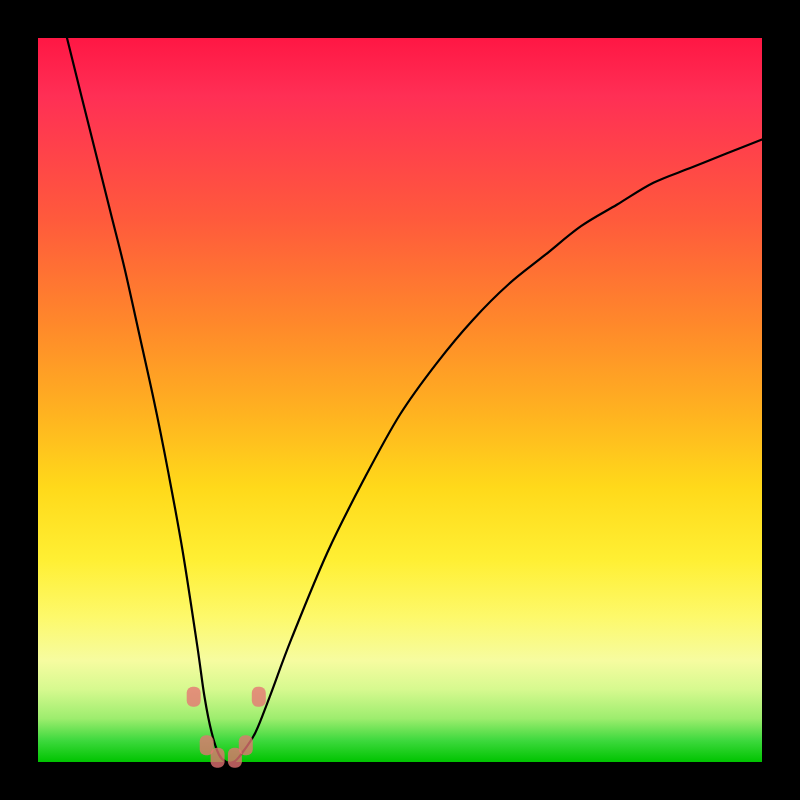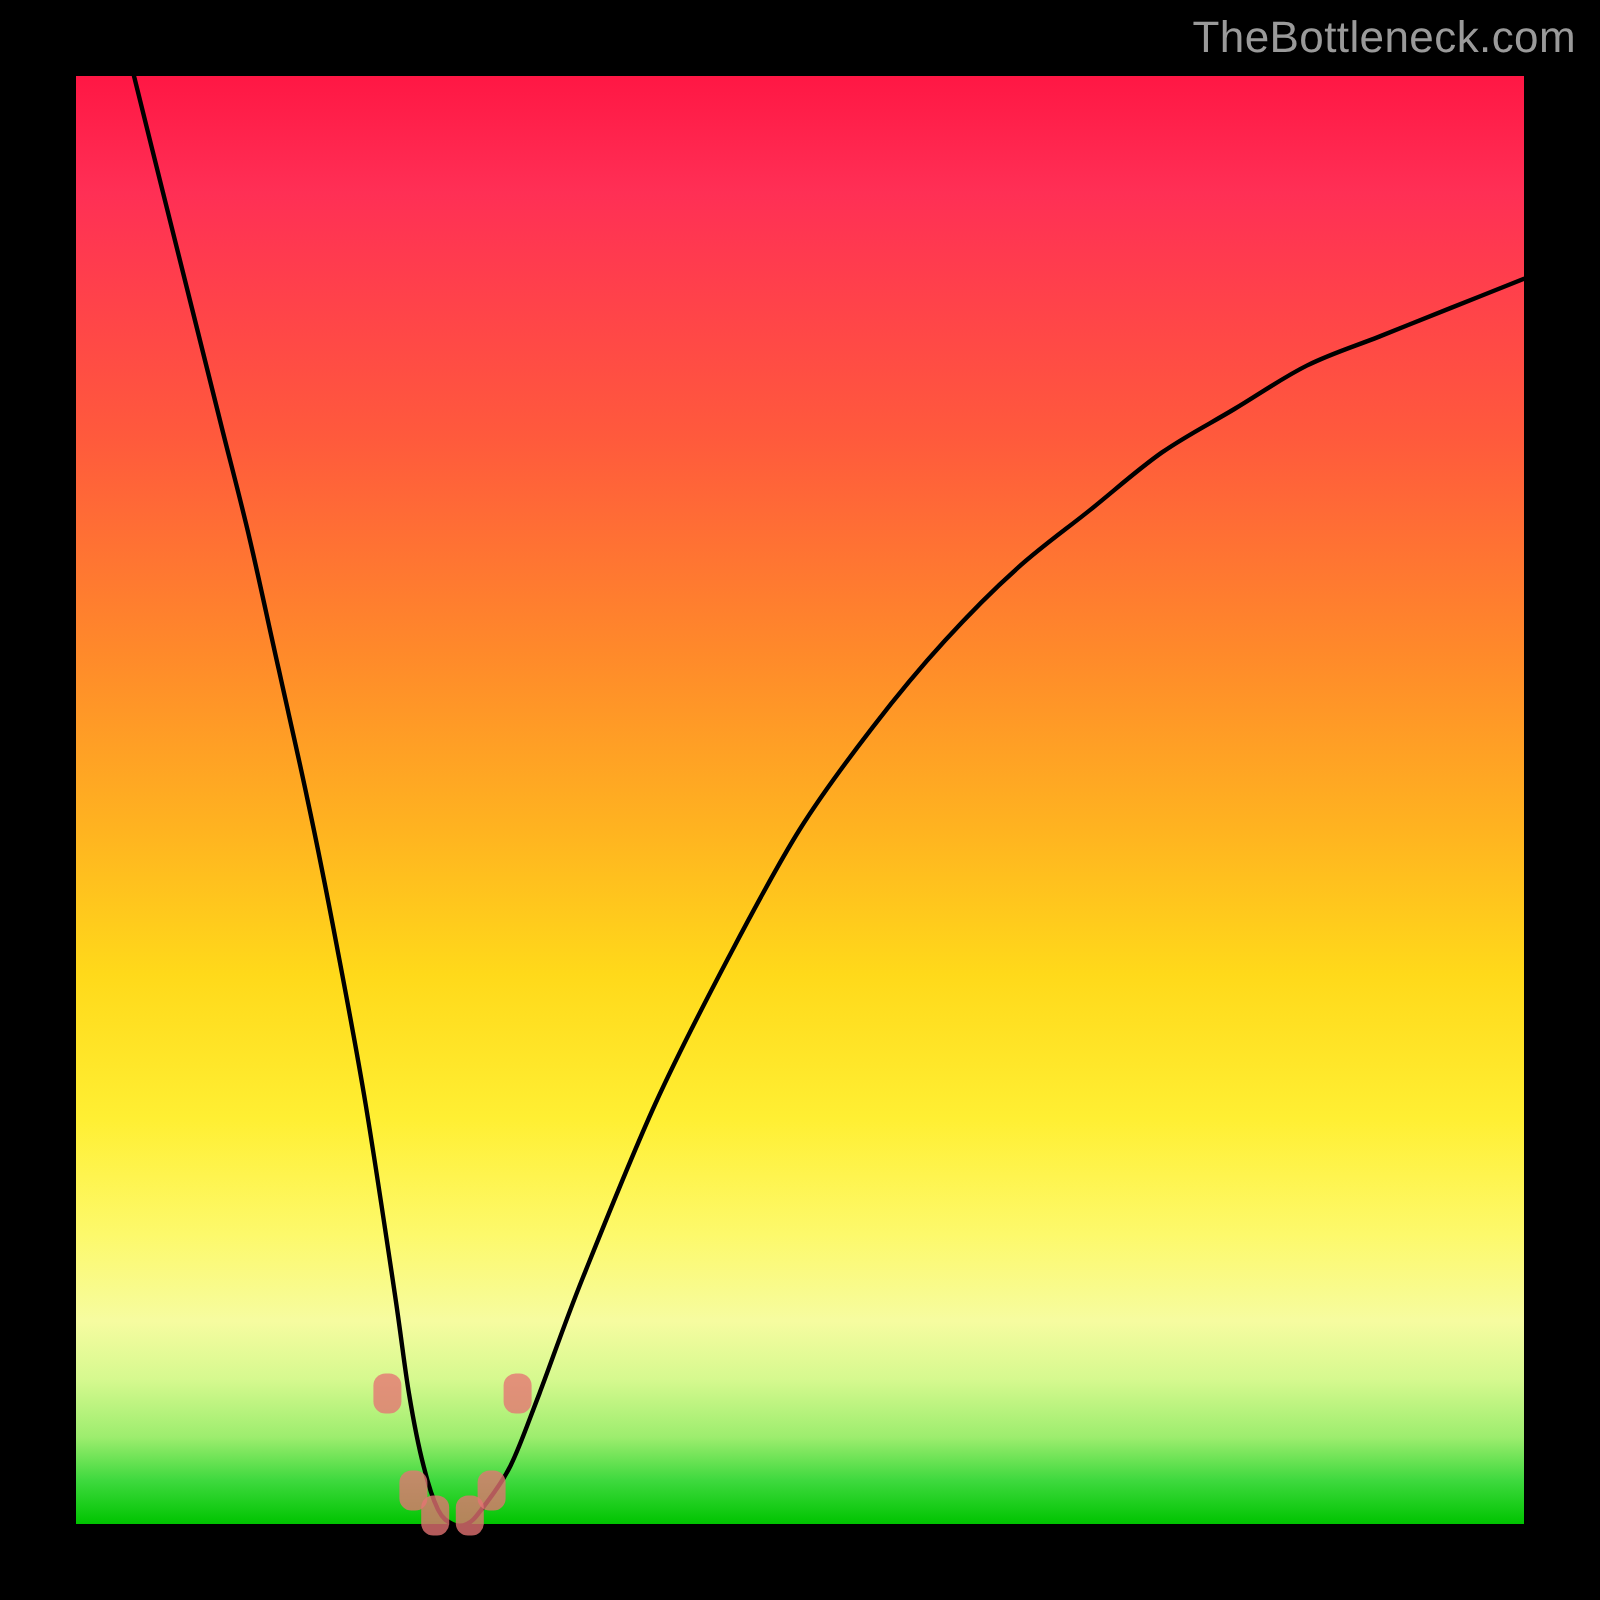--- a/index.html
+++ b/index.html
@@ -84,14 +84,13 @@
       <g>
           <rect x="148.7" y="648.8" width="14" height="20" rx="6" class="marker"></rect>
           <rect x="161.7" y="697.3" width="14" height="20" rx="6" class="marker"></rect>
           <rect x="172.6" y="709.7" width="14" height="20" rx="6" class="marker"></rect>
           <rect x="189.9" y="709.7" width="14" height="20" rx="6" class="marker"></rect>
           <rect x="200.8" y="697.3" width="14" height="20" rx="6" class="marker"></rect>
           <rect x="213.8" y="648.8" width="14" height="20" rx="6" class="marker"></rect>
         </g>
     </svg>
   </div>
-  <div class="watermark">TheBottleneck.com</div>
 </div>
 
 </body></html>

